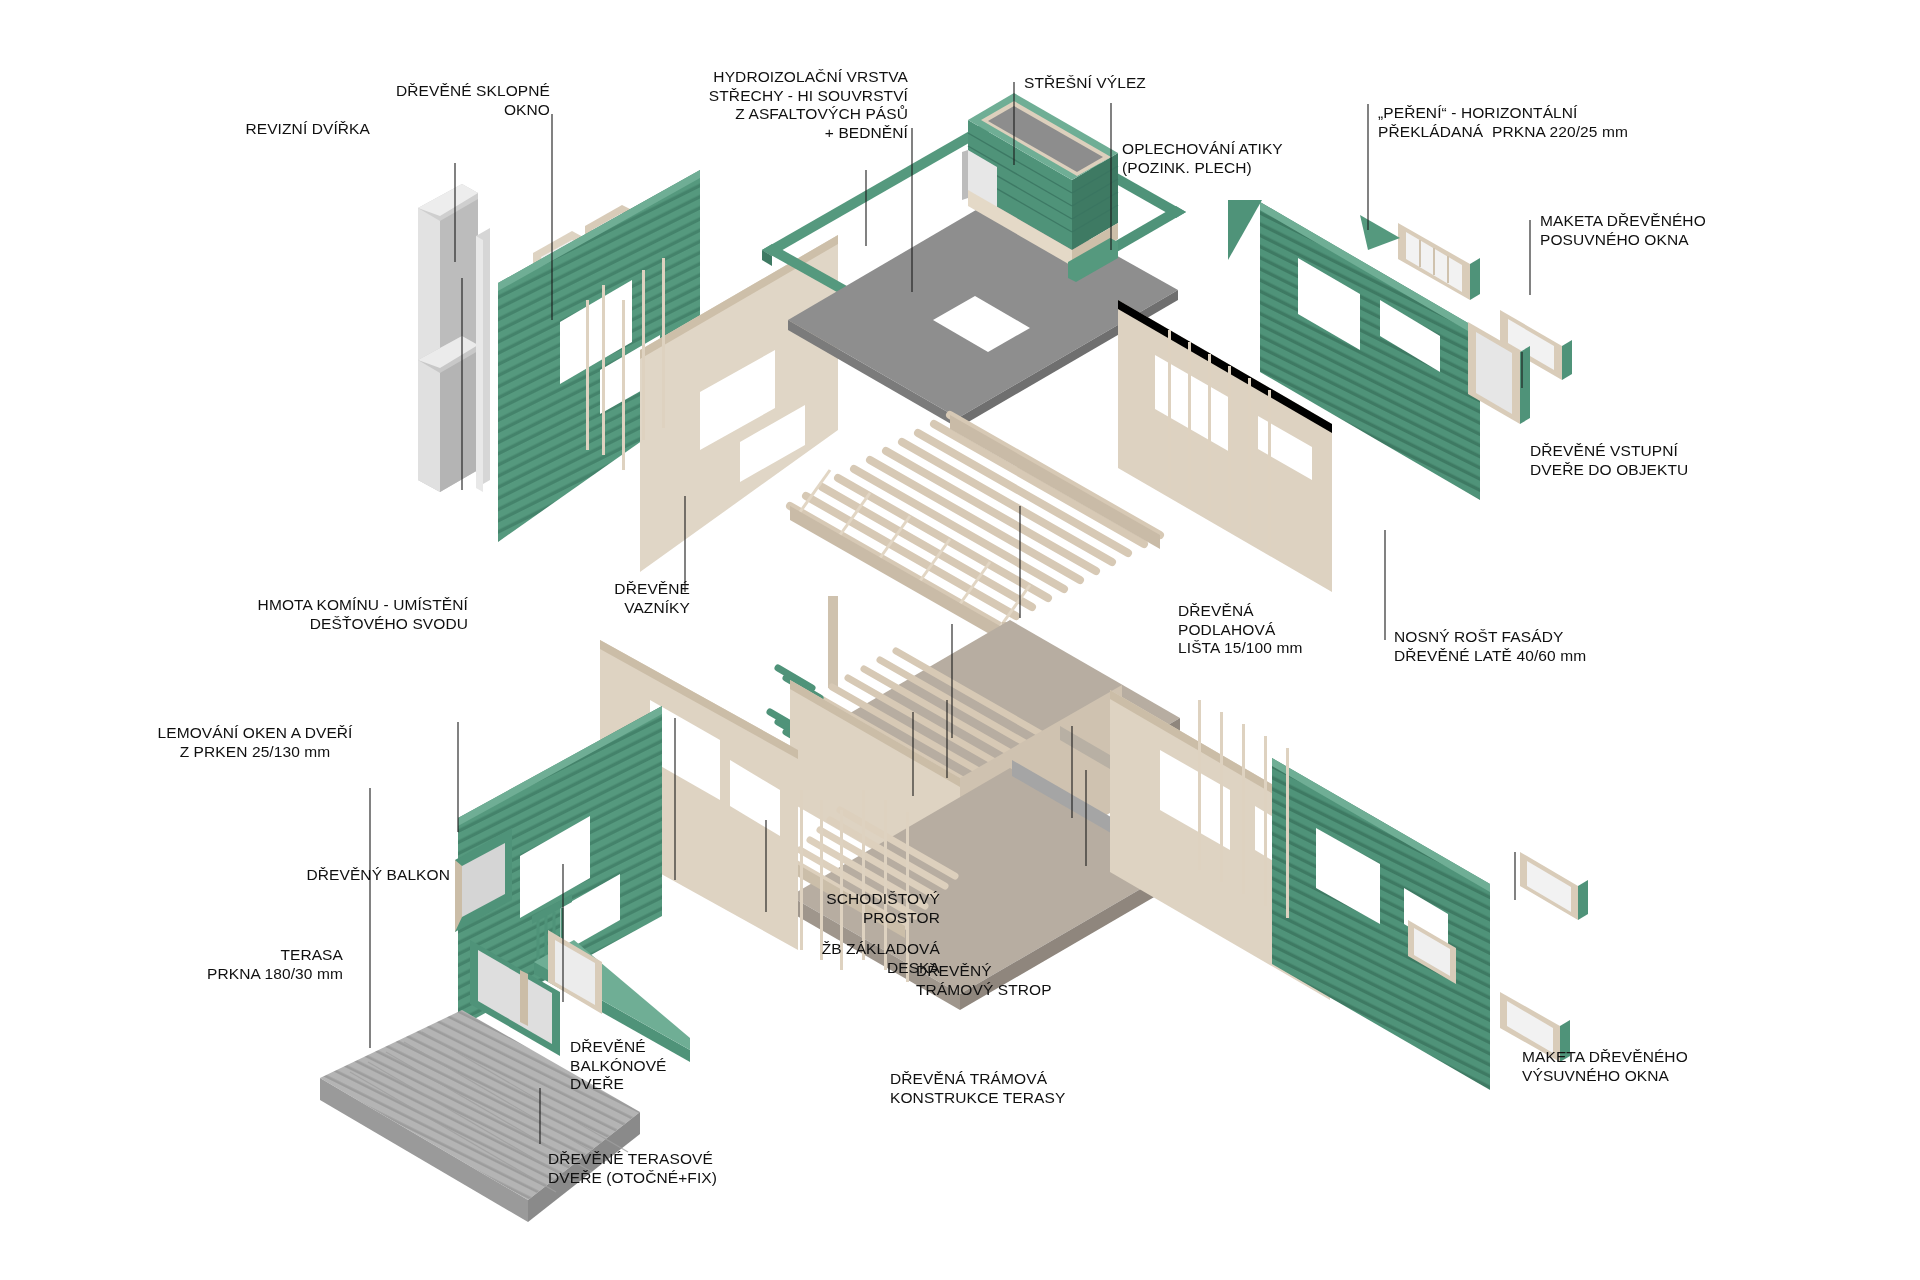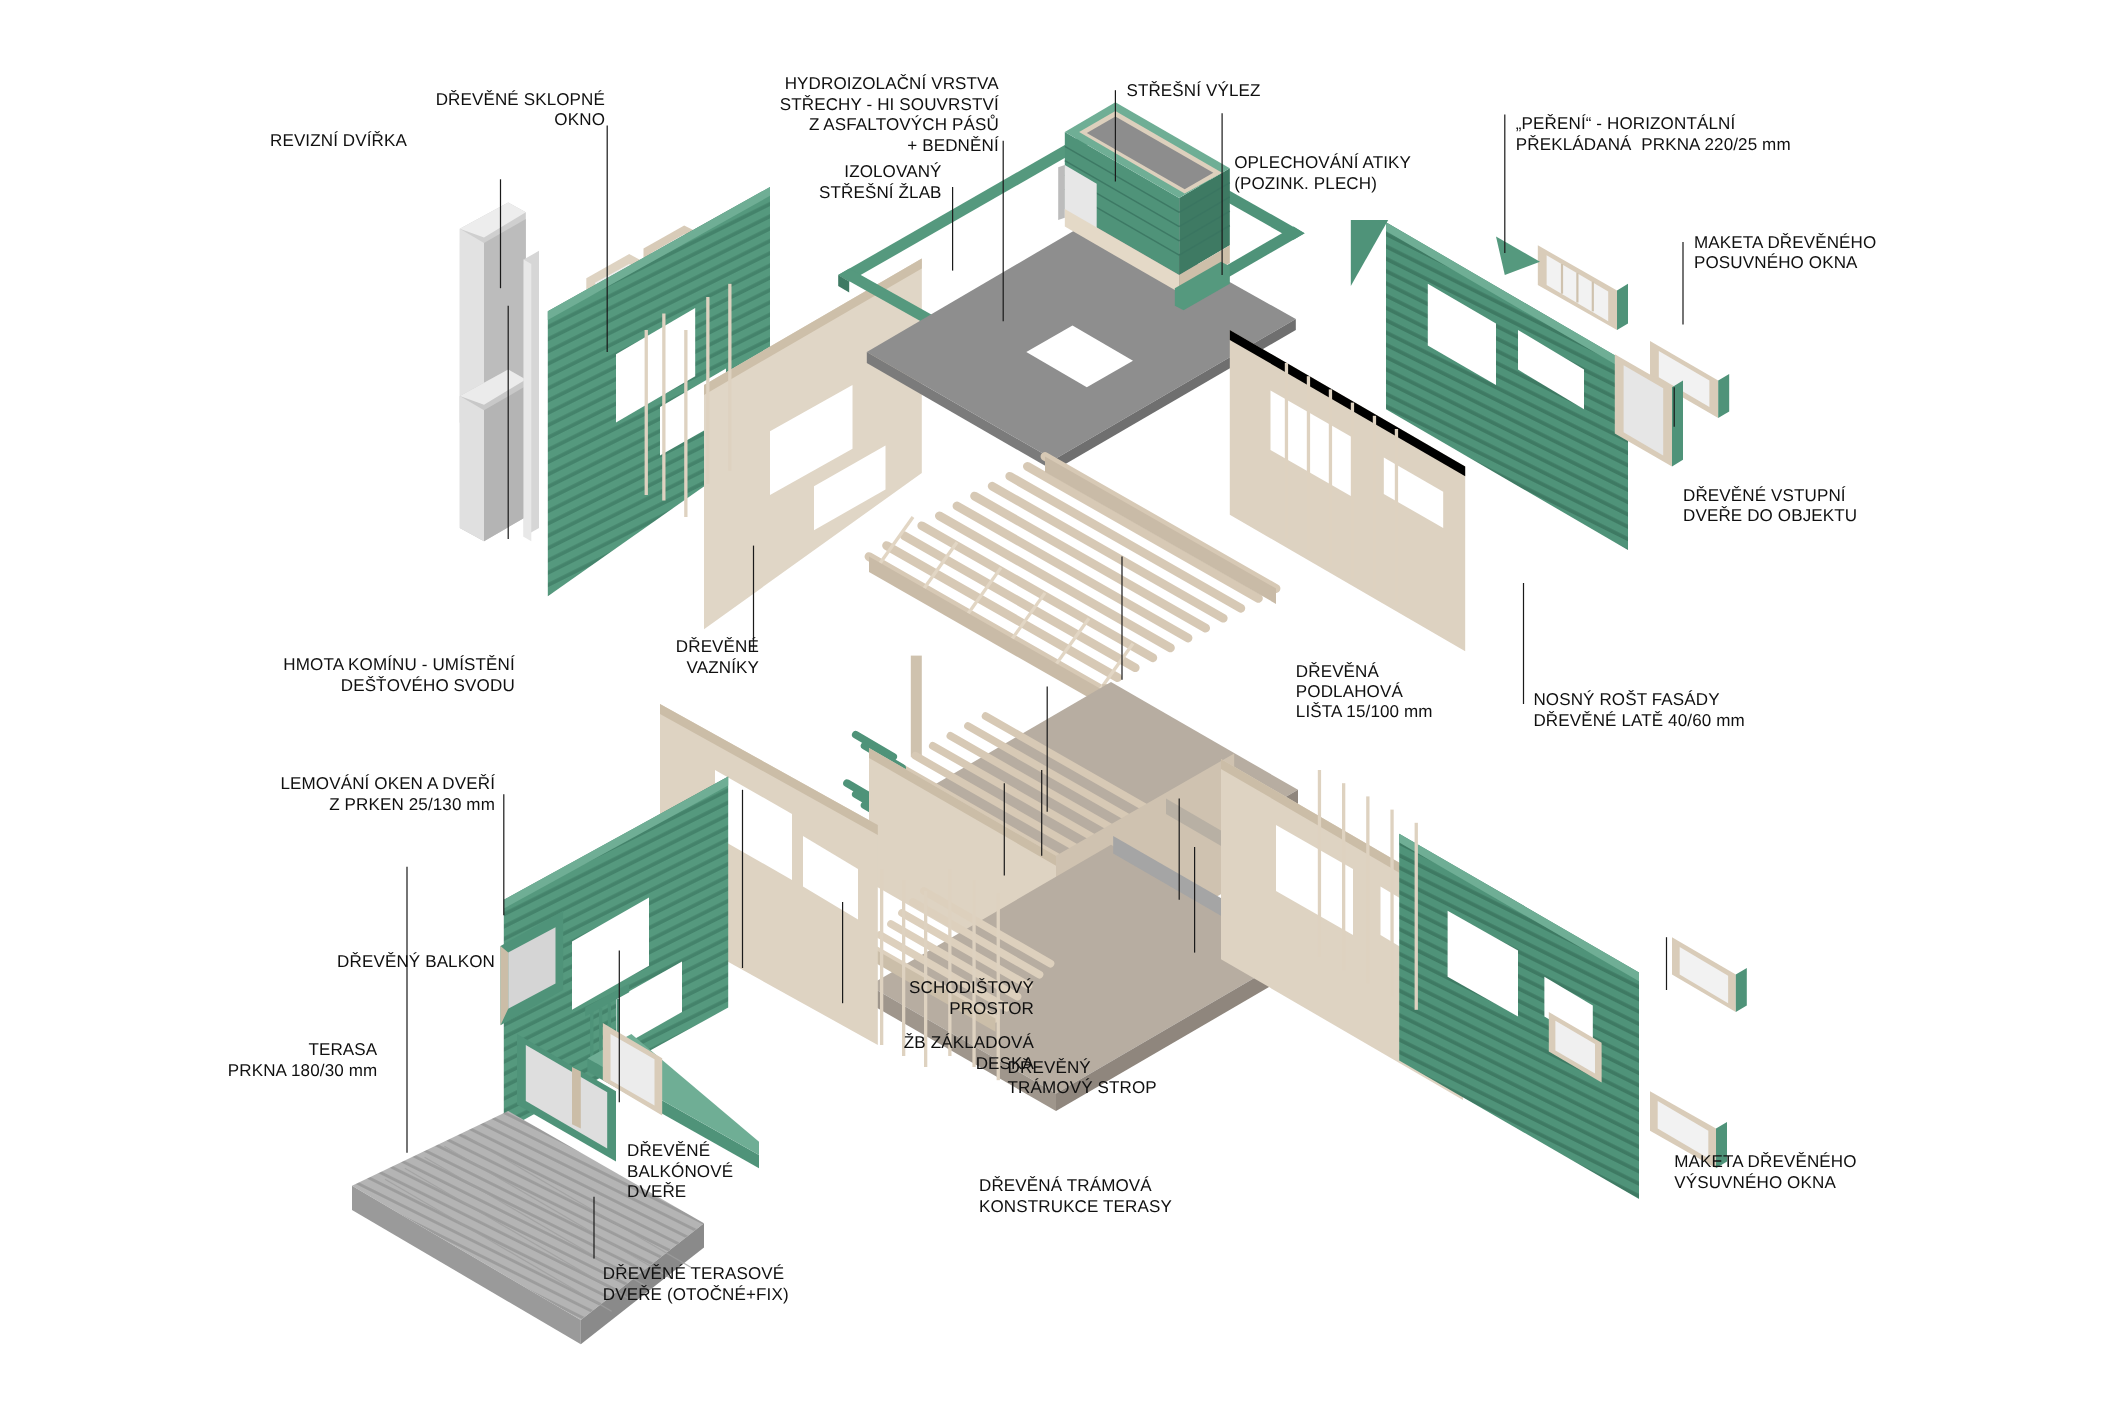--- a/index.html
+++ b/index.html
@@ -446,22 +446,20 @@
   <div class="label right" style="left:60px; top:120px; width:310px;">REVIZNÍ DVÍŘKA</div>
 
   <div class="label right" style="left:300px; top:68px; width:608px;">HYDROIZOLAČNÍ VRSTVA
 STŘECHY - HI SOUVRSTVÍ
 Z ASFALTOVÝCH PÁSŮ
 + BEDNĚNÍ</div>
 
   <div class="label right" style="left:60px; top:82px; width:490px;">DŘEVĚNÉ SKLOPNÉ
 OKNO</div>
 
-  <div class="label right" style="left:330px; top:148px; width:526px;">IZOLOVANÝ
-STŘEŠNÍ ŽLAB</div>
 
   <div class="label left" style="left:1024px; top:74px; width:300px;">STŘEŠNÍ VÝLEZ</div>
 
   <div class="label left" style="left:1122px; top:140px; width:330px;">OPLECHOVÁNÍ ATIKY
 (POZINK. PLECH)</div>
 
   <div class="label left" style="left:1378px; top:104px; width:430px;">„PEŘENÍ“ - HORIZONTÁLNÍ
 PŘEKLÁDANÁ  PRKNA 220/25 mm</div>
 
   <div class="label left" style="left:1540px; top:212px; width:370px;">MAKETA DŘEVĚNÉHO
@@ -476,21 +474,21 @@
   <div class="label right" style="left:450px; top:580px; width:240px;">DŘEVĚNÉ
 VAZNÍKY</div>
 
   <div class="label left" style="left:1178px; top:602px; width:290px;">DŘEVĚNÁ
 PODLAHOVÁ
 LIŠTA 15/100 mm</div>
 
   <div class="label left" style="left:1394px; top:628px; width:400px;">NOSNÝ ROŠT FASÁDY
 DŘEVĚNÉ LATĚ 40/60 mm</div>
 
-  <div class="label right" style="left:60px; top:704px; width:390px;">LEMOVÁNÍ OKEN A DVEŘÍ
+  <div class="label right" style="left:60px; top:724px; width:390px;text-align:center;">LEMOVÁNÍ OKEN A DVEŘÍ
 Z PRKEN 25/130 mm</div>
 
   <div class="label right" style="left:60px; top:866px; width:390px;">DŘEVĚNÝ BALKON</div>
 
   <div class="label right" style="left:43px; top:946px; width:300px;">TERASA
 PRKNA 180/30 mm</div>
 
   <div class="label left" style="left:570px; top:1038px; width:260px;">DŘEVĚNÉ
 BALKÓNOVÉ
 DVEŘE</div>

